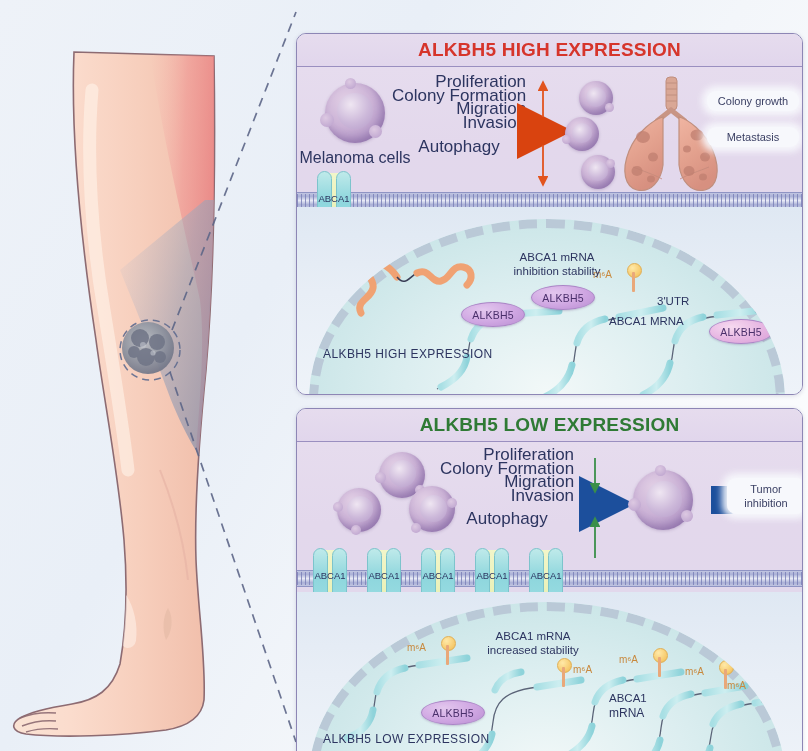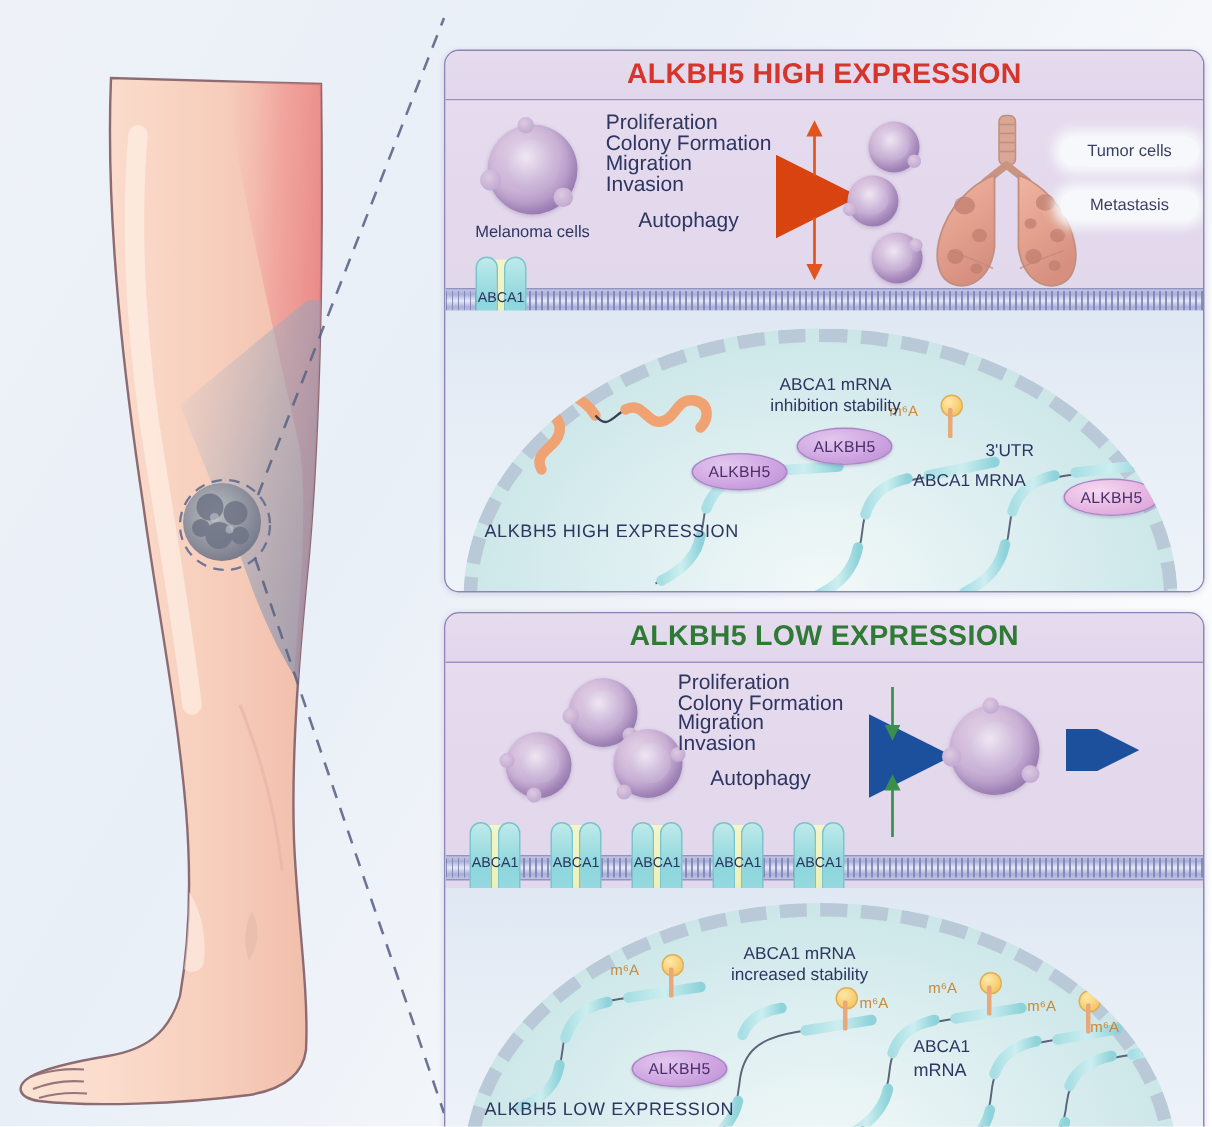--- a/index.html
+++ b/index.html
@@ -35,23 +35,23 @@
 
   
   .nucleus{position:absolute;border-radius:50% 50% 0 0 / 100% 100% 0 0;
     background:radial-gradient(ellipse at 50% 95%,#f2f8f8 0%,#dceef0 42%,#cbe6e8 72%,#bfdfe4 100%);
     border:0;overflow:hidden;}
   .nucenv{position:absolute;left:0;top:0;width:100%;height:100%;
     border-radius:50% 50% 0 0 / 100% 100% 0 0;
     border:9px dashed #b7c3d4;border-bottom:none;opacity:.85;box-sizing:border-box;}
 
   
-  .lbl{position:absolute;color:#2d3560;font-size:11px;white-space:nowrap;}
+  .lbl{position:absolute;color:#2d3560;font-size:16px;white-space:nowrap;}
   .lbl.c{transform:translateX(-50%);text-align:center;}
-  .pathway{position:absolute;text-align:left;color:#2d3560;font-size:14px;line-height:13.5px;
+  .pathway{position:absolute;text-align:right;color:#2d3560;font-size:17px;line-height:13.5px;
     transform:translateX(-50%);}
   .expr-label{position:absolute;color:#2d3560;font-size:12px;letter-spacing:.4px;white-space:nowrap;}
 
   
   .pill{position:absolute;background:#f7f8fc;border-radius:9px;color:#3a3f63;font-size:11px;
     padding:4px 10px;text-align:center;white-space:nowrap;
     box-shadow:0 0 7px 5px rgba(247,248,252,.95);}
 
   
   .alk{position:absolute;border-radius:50%;display:flex;align-items:center;justify-content:center;
@@ -276,21 +276,21 @@
           <ellipse cx="22" cy="96" rx="5.5" ry="5"></ellipse>
             <ellipse cx="36" cy="104" rx="4" ry="3.5"></ellipse>
           <ellipse cx="82" cy="60" rx="6.5" ry="5.5"></ellipse>
             <ellipse cx="90" cy="82" rx="5" ry="4.5"></ellipse>
           <ellipse cx="74" cy="96" rx="5.5" ry="5"></ellipse>
             <ellipse cx="88" cy="102" rx="4" ry="3.5"></ellipse>
           <ellipse cx="72" cy="74" rx="4" ry="3.5"></ellipse>
         </g>
       </svg>
 
-      <div class="pill" style="left:410px;top:24px;width:72px;">Tumor cells</div>
+      <div class="pill" style="left:410px;top:24px;width:72px;">Colony growth</div>
       <div class="pill" style="left:410px;top:60px;width:72px;">Metastasis</div>
 
       <div class="membrane" style="top:125px;"></div>
 
       <div class="abca" style="left:20px;top:104px;">
         <div class="core"></div>
           <div class="lobe l"></div>
           <div class="lobe r"></div>
         <div class="nm">ABCA1</div>
       </div>
@@ -409,20 +409,24 @@
         <div class="nuc" style="left:13px;top:11px;width:36px;height:36px;"></div>
         <div class="blb" style="left:-5px;top:28px;width:13px;height:13px;"></div>
         <div class="blb" style="left:48px;top:40px;width:12px;height:12px;"></div>
         <div class="blb" style="left:22px;top:-5px;width:11px;height:11px;"></div>
       </div>
 
       <svg class="arrow" style="left:400px;top:44px;" width="66" height="28" viewBox="0 0 66 28">
         <path d="M2,14 L52,14" stroke="url(#bg2)" stroke-width="7" marker-end="url(#bh)"></path>
       </svg>
 
+      <div class="pill" style="left:430px;top:36px;width:58px;line-height:14px;">
+        <div>Tumor</div>
+        <div>inhibition</div>
+      </div>
 
       <div class="membrane" style="top:128px;"></div>
 
       <div class="abca" style="left:16px;top:106px;">
         <div class="core"></div>
           <div class="lobe l"></div>
           <div class="lobe r"></div>
         <div class="nm">ABCA1</div>
       </div>
       <div class="abca" style="left:70px;top:106px;">

